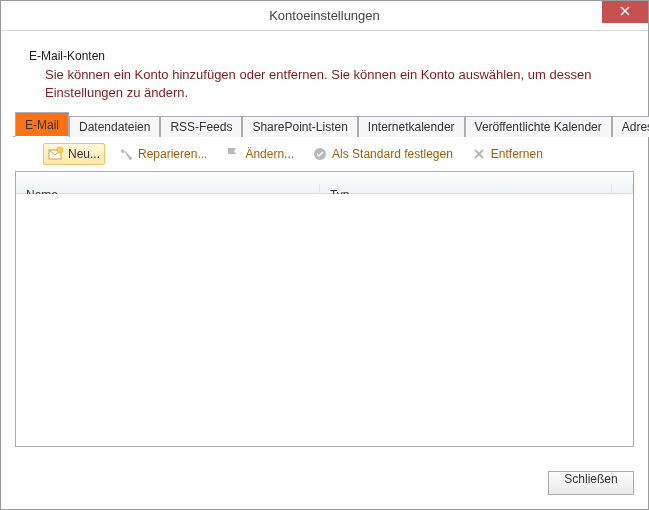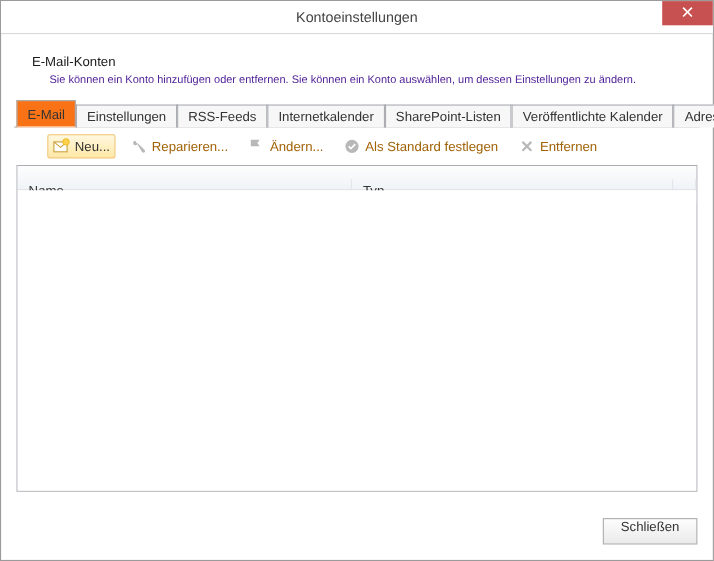--- a/index.html
+++ b/index.html
@@ -52,22 +52,22 @@
   .header-zone {
     padding: 18px 28px 10px 28px;
   }
   .header-zone .heading {
     font-weight: normal;
     font-size: 12px;
     color: #1a1a1a;
     margin-bottom: 3px;
   }
   .header-zone .subtext {
-    font-size: 10px;
-    color: #4c1d95;
+    font-size: 13px;
+    color: #7f1d1d;
     margin-left: 16px;
     line-height: 1.35;
   }
   .content {
     flex: 1;
     padding: 0 12px 12px 12px;
     display: flex;
     flex-direction: column;
   }
   .tabstrip {
@@ -191,24 +191,24 @@
 
   <div class="header-zone">
     <div class="heading">E-Mail-Konten</div>
     <div class="subtext">Sie können ein Konto hinzufügen oder entfernen. Sie können ein Konto auswählen, um dessen Einstellungen zu ändern.</div>
   </div>
 
   <div class="content">
 
     <div class="tabstrip">
       <div class="tab active"><span>E-Mail</span></div>
-      <div class="tab"><span>Einstellungen</span></div>
+      <div class="tab"><span>Datendateien</span></div>
       <div class="tab"><span>RSS-Feeds</span></div>
+      <div class="tab"><span>SharePoint-Listen</span></div>
       <div class="tab"><span>Internetkalender</span></div>
-      <div class="tab"><span>SharePoint-Listen</span></div>
       <div class="tab"><span>Veröffentlichte Kalender</span></div>
       <div class="tab"><span>Adressbücher</span></div>
     </div>
 
     <div class="toolbar">
       <div class="tbtn active">
         <span class="ic">
           <svg viewBox="0 0 16 16">
               <rect x="1" y="4" width="12" height="9" fill="#fff" stroke="#c9a23a" stroke-width="1"></rect>
               <polyline points="1,4 7,9 13,4" fill="none" stroke="#c9a23a" stroke-width="1"></polyline>

